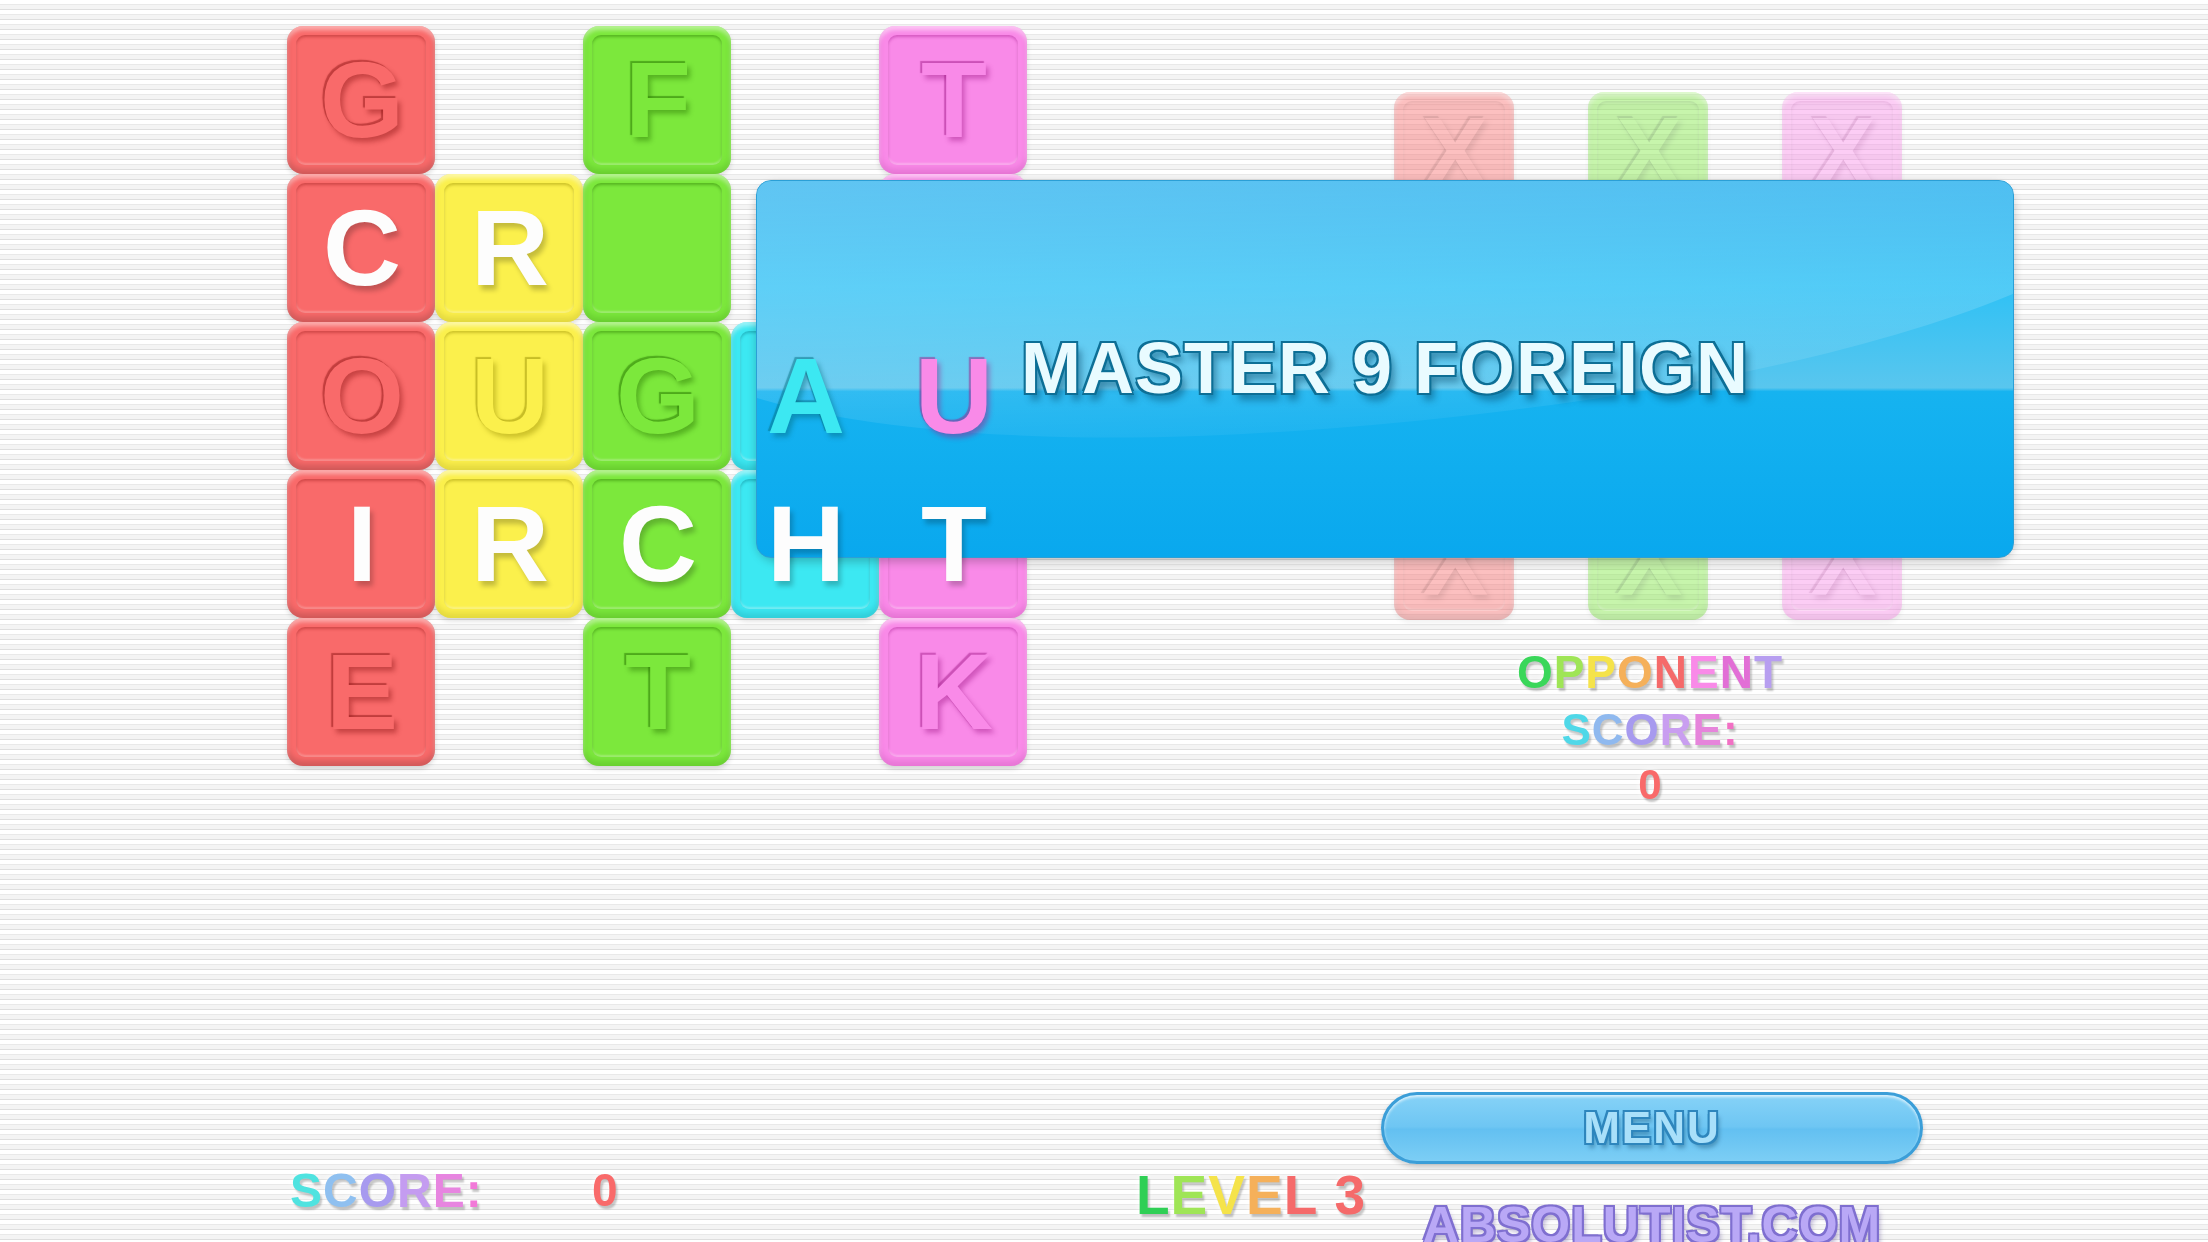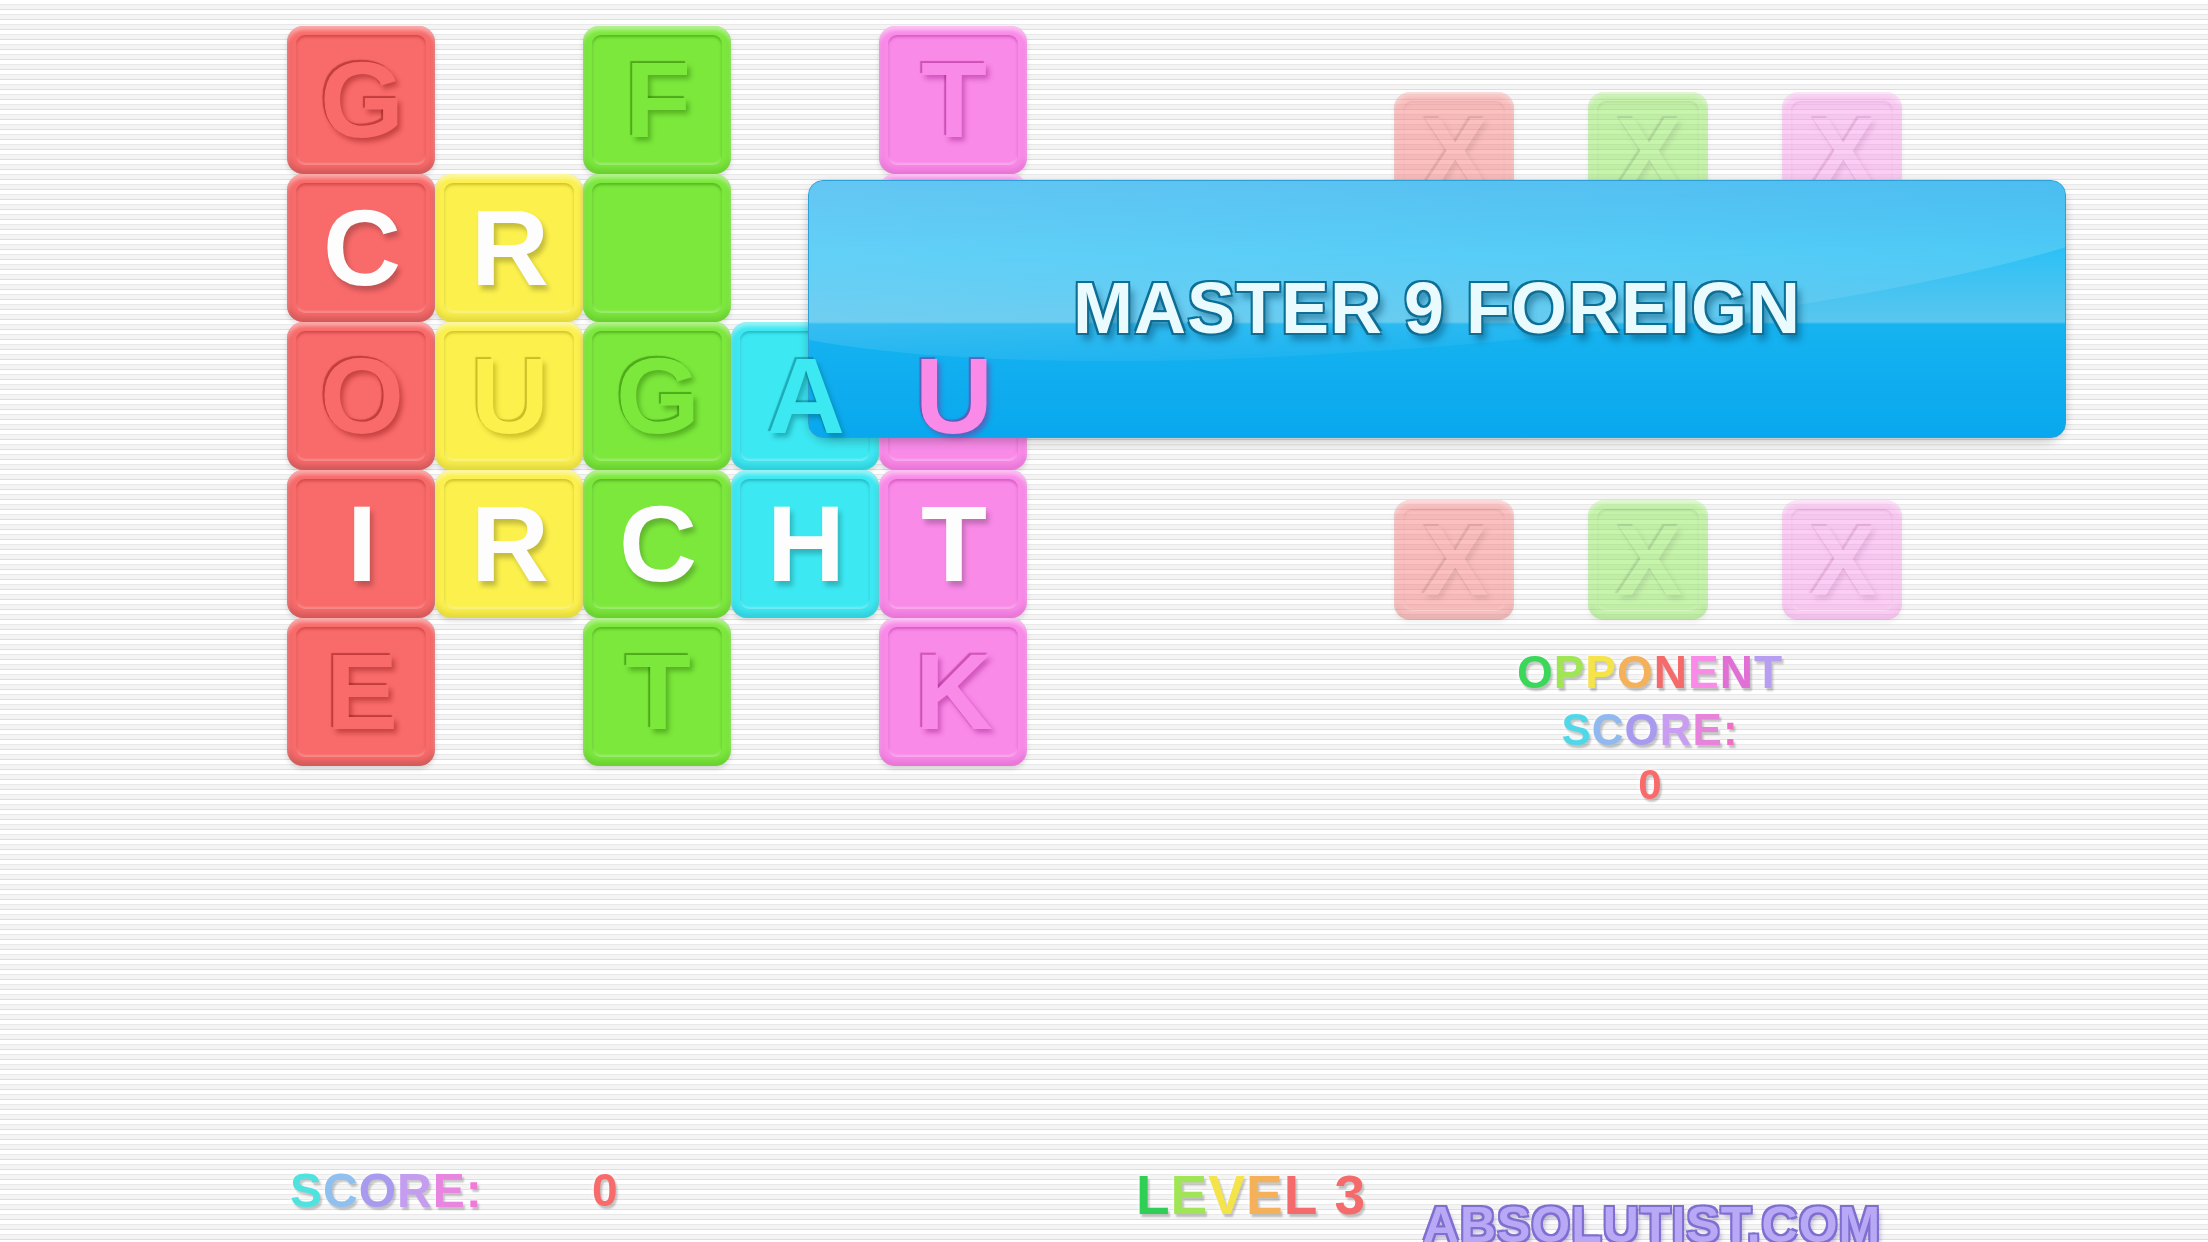--- a/index.html
+++ b/index.html
@@ -66,21 +66,21 @@
 
   .ch.white { color: #fdfdfd; text-shadow: 3px 5px 5px rgba(0,0,0,.22); }
 
   
   .tile.faded { opacity: .42; }
   .tile.faded .ch { font-size: 100px; }
 
   
   #banner {
     position: absolute;
-    left: 808px; top: 180px; width: 1258px; height: 258px;
+    left: 756px; top: 180px; width: 1258px; height: 378px;
     border-radius: 22px;
     background: #ffffff;
     box-shadow: 0 4px 10px rgba(0,0,0,.22);
   }
   #banner .face {
     position: relative;
     width: 100%; height: 100%;
     border-radius: 15px;
     overflow: hidden;
     background: linear-gradient(to bottom, #0fa7ec 0%, #2fc1f5 28%, #59c6ee 55%, #16b3f0 56%, #09a8ee 100%);
@@ -286,15 +286,18 @@
   <div id="opponent-panel">
     <div class="ln rb" id="opp-title"><span style="color: rgb(58, 215, 90);">O</span><span style="color: rgb(159, 229, 86);">P</span><span style="color: rgb(245, 227, 74);">P</span><span style="color: rgb(245, 176, 90);">O</span><span style="color: rgb(245, 106, 106);">N</span><span style="color: rgb(249, 138, 232);">E</span><span style="color: rgb(226, 111, 214);">N</span><span style="color: rgb(183, 158, 240);">T</span></div>
     <div class="ln rb" id="opp-score-label"><span style="color: rgb(79, 216, 232);">S</span><span style="color: rgb(143, 185, 239);">C</span><span style="color: rgb(167, 154, 239);">O</span><span style="color: rgb(201, 158, 240);">R</span><span style="color: rgb(230, 132, 219);">E</span><span style="color: rgb(242, 112, 196);">:</span></div>
     <div class="ln rb" id="opp-score-value"><span style="color: rgb(249, 106, 106);">0</span></div>
   </div>
 
   <div class="rb" id="score-label"><span style="color: rgb(79, 227, 224);">S</span><span style="color: rgb(143, 192, 240);">C</span><span style="color: rgb(167, 154, 239);">O</span><span style="color: rgb(196, 156, 240);">R</span><span style="color: rgb(231, 133, 224);">E</span><span style="color: rgb(242, 121, 216);">:</span></div>
   <div class="rb" id="score-value"><span style="color: rgb(249, 106, 106);">0</span></div>
   <div class="rb" id="level-text"><span style="color: rgb(47, 207, 85);">L</span><span style="color: rgb(159, 229, 86);">E</span><span style="color: rgb(245, 227, 74);">V</span><span style="color: rgb(245, 176, 90);">E</span><span style="color: rgb(245, 106, 106);">L</span><span>&nbsp;</span><span style="color: rgb(245, 106, 106);">3</span></div>
 
+  <div id="menu-button">
+    <span id="menu-label">MENU</span>
+  </div>
   <div id="site-link">ABSOLUTIST.COM</div>
 
 </div>
 
 </body></html>

